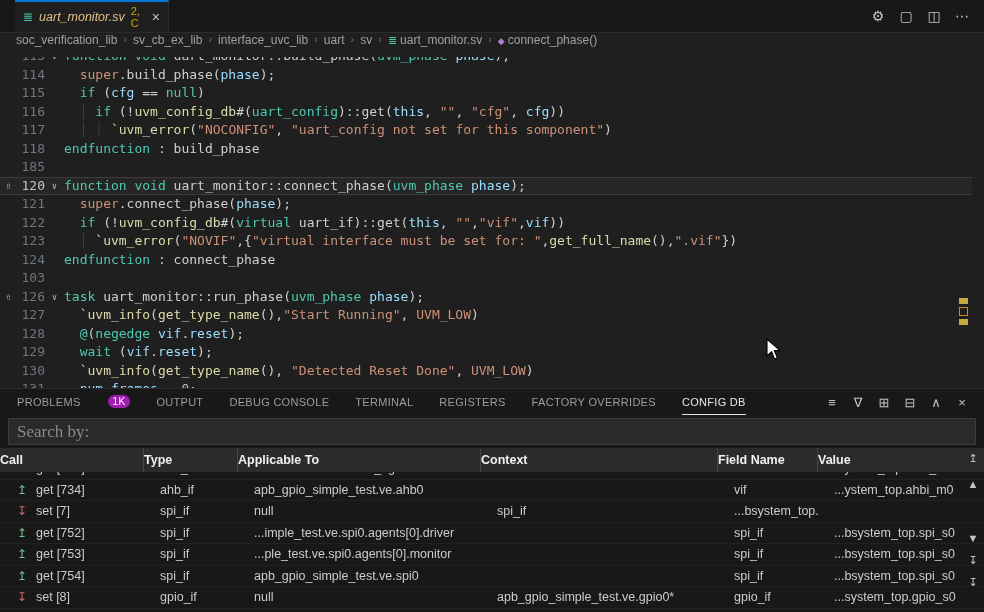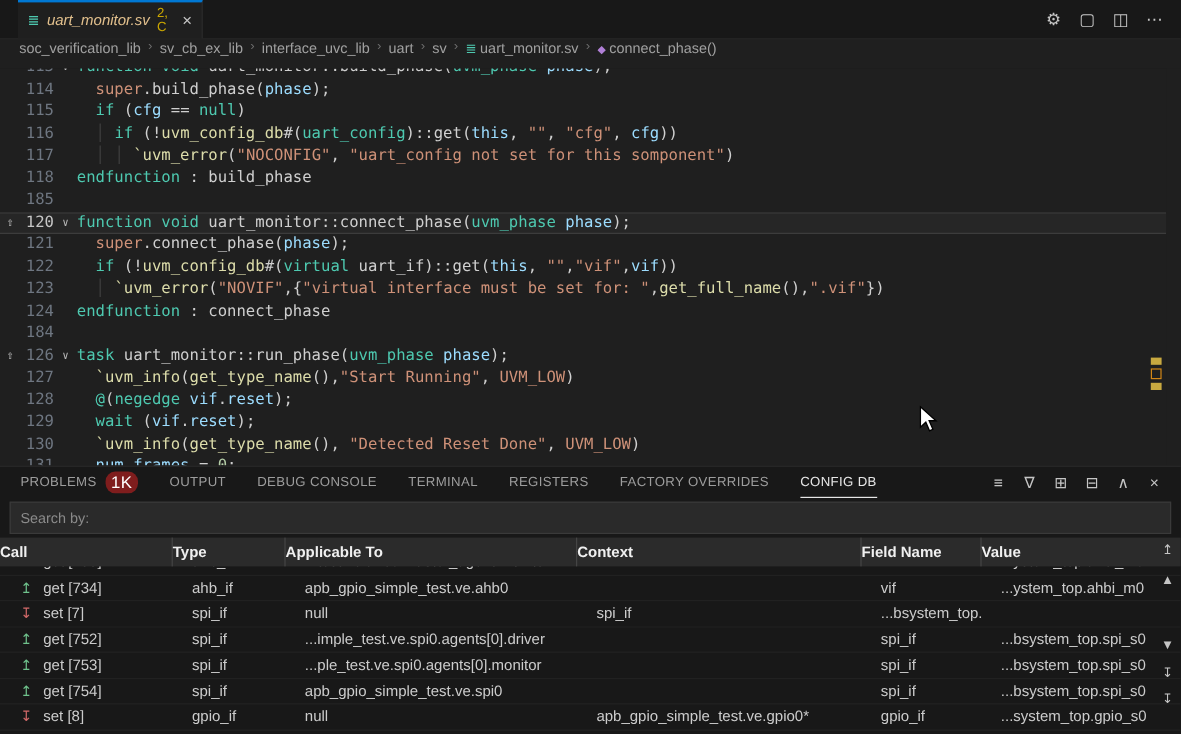--- a/index.html
+++ b/index.html
@@ -41,28 +41,28 @@
   .tk-m{color:#dcdcaa} .tk-n{color:#b5cea8} .tk-g{color:#3f3f3f}
   .ov-mark { position:absolute; right:4px; width:9px; }
 
   
   .panel { position:absolute; top:388px; left:0; right:0; bottom:0; background:#181818;
            border-top:1px solid #2b2b2b; }
   .panel-tabs { height:26px; display:flex; align-items:center; padding-left:17px; gap:26px; }
   .ptab { font-size:11px; color:#9d9d9d; letter-spacing:.3px; display:flex; align-items:center; gap:7px;
           height:100%; border-bottom:1px solid transparent; cursor:pointer; white-space:nowrap; }
   .ptab.active { color:#e7e7e7; border-bottom-color:#e7e7e7; }
-  .pbadge { background:#7f1d1d; color:#fff; font-size:14px; padding:1px 5px; border-radius:8px; }
+  .pbadge { background:#a21caf; color:#fff; font-size:10px; padding:1px 5px; border-radius:8px;margin-left:20px; }
   .panel-actions { margin-left:auto; display:flex; gap:6px; padding-right:12px; }
   .panel-actions span { color:#c5c5c5; font-size:13px; width:20px; text-align:center; cursor:pointer; }
 
   .searchbar { margin:3px 8px 0; height:27px; background:#2a2a2a; border:1px solid #3a3a3a;
                display:flex; align-items:center; padding:0 8px; }
   .searchbar input { background:transparent; border:none; outline:none; color:#cccccc;
-                     font-size:12px; width:100%; font-family:Liberation Sans, sans-serif; }
+                     font-size:17px; width:100%; font-family:Liberation Serif, serif; }
   .searchbar input::placeholder { color:#8a8a8a; }
 
   .cfg-table { margin-top:3px; position:relative; }
   .thead, .tr { display:grid; grid-template-columns:144px 94px 243px 237px 100px 1fr; }
   .thead { height:24px; background:#2b2b2b; align-items:center; }
   .th { font-size:12.5px; font-weight:bold; color:#f0f0f0; padding-left:0; height:100%;
         display:flex; align-items:center; border-right:1px solid #454545; white-space:nowrap; }
   .th:last-child { border-right:none; }
   .tbody { height:141px; overflow:hidden; }
   .tr { height:21.5px; align-items:center; font-size:12.5px; color:#cccccc;
@@ -119,21 +119,21 @@
       <div class="code-line"><span class="gm"></span><span class="gn">115</span><span class="gf"></span><span class="code"><span class="tk-d">  </span><span class="tk-k">if</span><span class="tk-d"> (</span><span class="tk-v">cfg</span><span class="tk-d"> == </span><span class="tk-k">null</span><span class="tk-d">)</span></span></div>
       <div class="code-line"><span class="gm"></span><span class="gn">116</span><span class="gf"></span><span class="code"><span class="tk-d">  </span><span class="tk-g">│</span><span class="tk-d"> </span><span class="tk-k">if</span><span class="tk-d"> (!</span><span class="tk-m">uvm_config_db</span><span class="tk-d">#(</span><span class="tk-k">uart_config</span><span class="tk-d">)::get(</span><span class="tk-v">this</span><span class="tk-d">, </span><span class="tk-s">""</span><span class="tk-d">, </span><span class="tk-s">"cfg"</span><span class="tk-d">, </span><span class="tk-v">cfg</span><span class="tk-d">))</span></span></div>
       <div class="code-line"><span class="gm"></span><span class="gn">117</span><span class="gf"></span><span class="code"><span class="tk-d">  </span><span class="tk-g">│</span><span class="tk-d"> </span><span class="tk-g">│</span><span class="tk-d"> </span><span class="tk-m">`uvm_error</span><span class="tk-d">(</span><span class="tk-s">"NOCONFIG"</span><span class="tk-d">, </span><span class="tk-s">"uart_config not set for this somponent"</span><span class="tk-d">)</span></span></div>
       <div class="code-line"><span class="gm"></span><span class="gn">118</span><span class="gf"></span><span class="code"><span class="tk-k">endfunction</span><span class="tk-d"> : build_phase</span></span></div>
       <div class="code-line"><span class="gm"></span><span class="gn">185</span><span class="gf"></span><span class="code"></span></div>
       <div class="code-line cl-cur"><span class="gm">⇧</span><span class="gn">120</span><span class="gf">∨</span><span class="code"><span class="tk-k">function</span><span class="tk-d"> </span><span class="tk-k">void</span><span class="tk-d"> uart_monitor::connect_phase(</span><span class="tk-k">uvm_phase</span><span class="tk-d"> </span><span class="tk-v">phase</span><span class="tk-d">);</span></span></div>
       <div class="code-line"><span class="gm"></span><span class="gn">121</span><span class="gf"></span><span class="code"><span class="tk-d">  </span><span class="tk-s">super</span><span class="tk-d">.connect_phase(</span><span class="tk-v">phase</span><span class="tk-d">);</span></span></div>
       <div class="code-line"><span class="gm"></span><span class="gn">122</span><span class="gf"></span><span class="code"><span class="tk-d">  </span><span class="tk-k">if</span><span class="tk-d"> (!</span><span class="tk-m">uvm_config_db</span><span class="tk-d">#(</span><span class="tk-k">virtual</span><span class="tk-d"> uart_if)::get(</span><span class="tk-v">this</span><span class="tk-d">, </span><span class="tk-s">""</span><span class="tk-d">,</span><span class="tk-s">"vif"</span><span class="tk-d">,</span><span class="tk-v">vif</span><span class="tk-d">))</span></span></div>
       <div class="code-line"><span class="gm"></span><span class="gn">123</span><span class="gf"></span><span class="code"><span class="tk-d">  </span><span class="tk-g">│</span><span class="tk-d"> </span><span class="tk-m">`uvm_error</span><span class="tk-d">(</span><span class="tk-s">"NOVIF"</span><span class="tk-d">,{</span><span class="tk-s">"virtual interface must be set for: "</span><span class="tk-d">,</span><span class="tk-m">get_full_name</span><span class="tk-d">(),</span><span class="tk-s">".vif"</span><span class="tk-d">})</span></span></div>
       <div class="code-line"><span class="gm"></span><span class="gn">124</span><span class="gf"></span><span class="code"><span class="tk-k">endfunction</span><span class="tk-d"> : connect_phase</span></span></div>
-      <div class="code-line"><span class="gm"></span><span class="gn">184</span><span class="gf"></span><span class="code"></span></div>
+      <div class="code-line"><span class="gm"></span><span class="gn">103</span><span class="gf"></span><span class="code"></span></div>
       <div class="code-line"><span class="gm">⇧</span><span class="gn">126</span><span class="gf">∨</span><span class="code"><span class="tk-k">task</span><span class="tk-d"> uart_monitor::run_phase(</span><span class="tk-k">uvm_phase</span><span class="tk-d"> </span><span class="tk-v">phase</span><span class="tk-d">);</span></span></div>
       <div class="code-line"><span class="gm"></span><span class="gn">127</span><span class="gf"></span><span class="code"><span class="tk-d">  </span><span class="tk-m">`uvm_info</span><span class="tk-d">(</span><span class="tk-m">get_type_name</span><span class="tk-d">(),</span><span class="tk-s">"Start Running"</span><span class="tk-d">, </span><span class="tk-s">UVM_LOW</span><span class="tk-d">)</span></span></div>
       <div class="code-line"><span class="gm"></span><span class="gn">128</span><span class="gf"></span><span class="code"><span class="tk-d">  </span><span class="tk-k">@</span><span class="tk-d">(</span><span class="tk-k">negedge</span><span class="tk-d"> </span><span class="tk-v">vif</span><span class="tk-d">.</span><span class="tk-v">reset</span><span class="tk-d">);</span></span></div>
       <div class="code-line"><span class="gm"></span><span class="gn">129</span><span class="gf"></span><span class="code"><span class="tk-d">  </span><span class="tk-k">wait</span><span class="tk-d"> (</span><span class="tk-v">vif</span><span class="tk-d">.</span><span class="tk-v">reset</span><span class="tk-d">);</span></span></div>
       <div class="code-line"><span class="gm"></span><span class="gn">130</span><span class="gf"></span><span class="code"><span class="tk-d">  </span><span class="tk-m">`uvm_info</span><span class="tk-d">(</span><span class="tk-m">get_type_name</span><span class="tk-d">(), </span><span class="tk-s">"Detected Reset Done"</span><span class="tk-d">, </span><span class="tk-s">UVM_LOW</span><span class="tk-d">)</span></span></div>
       <div class="code-line"><span class="gm"></span><span class="gn">131</span><span class="gf"></span><span class="code"><span class="tk-d">  </span><span class="tk-v">num_frames</span><span class="tk-d"> = </span><span class="tk-n">0</span><span class="tk-d">;</span></span></div>
     </div>
   <div>
       <div class="ov-mark" style="top: 241px; height: 6px; background: rgb(200, 169, 64);"></div>
       <div class="ov-mark" style="top: 250px; height: 9px; border: 1px solid rgb(209, 134, 22);"></div>

